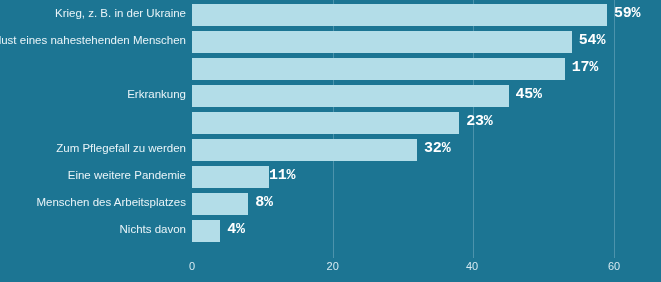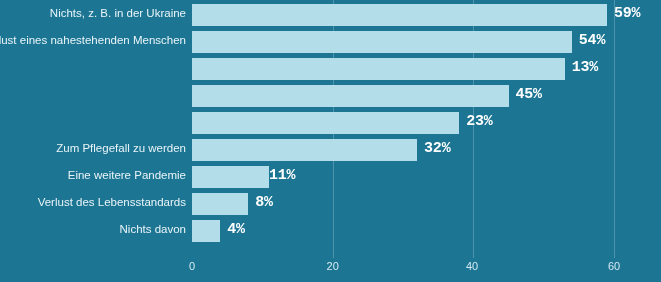--- a/index.html
+++ b/index.html
@@ -97,53 +97,54 @@
 <div id="chart-root">
 
   <div id="plot-area">
     <div id="gridlines">
         <div class="gridline" style="left: 140.667px;"></div>
         <div class="gridline" style="left: 281.333px;"></div>
         <div class="gridline" style="left: 422px;"></div>
       </div>
     <div id="rows">
         <div class="row" style="top: 2px;">
-          <div class="row-label">Nichts, z. B. in der Ukraine</div>
+          <div class="row-label">Krieg, z. B. in der Ukraine</div>
           <div class="bar" style="width: 414.967px;"></div>
           <div class="bar-value" style="left: 421.967px;">59%</div>
         </div>
         <div class="row" style="top: 29px;">
           <div class="row-label">Verlust eines nahestehenden Menschen</div>
           <div class="bar" style="width: 379.8px;"></div>
           <div class="bar-value" style="left: 386.8px;">54%</div>
         </div>
         <div class="row" style="top: 56px;">
           <div class="bar" style="width: 372.767px;"></div>
-          <div class="bar-value" style="left: 379.767px;">13%</div>
+          <div class="bar-value" style="left: 379.767px;">17%</div>
         </div>
         <div class="row" style="top: 83px;">
+          <div class="row-label">Erkrankung</div>
           <div class="bar" style="width: 316.5px;"></div>
           <div class="bar-value" style="left: 323.5px;">45%</div>
         </div>
         <div class="row" style="top: 110px;">
           <div class="bar" style="width: 267.267px;"></div>
           <div class="bar-value" style="left: 274.267px;">23%</div>
         </div>
         <div class="row" style="top: 137px;">
           <div class="row-label">Zum Pflegefall zu werden</div>
           <div class="bar" style="width: 225.067px;"></div>
           <div class="bar-value" style="left: 232.067px;">32%</div>
         </div>
         <div class="row" style="top: 164px;">
           <div class="row-label">Eine weitere Pandemie</div>
           <div class="bar" style="width: 77.3667px;"></div>
           <div class="bar-value" style="left: 77px;">11%</div>
         </div>
         <div class="row" style="top: 191px;">
-          <div class="row-label">Verlust des Lebensstandards</div>
+          <div class="row-label">Menschen des Arbeitsplatzes</div>
           <div class="bar" style="width: 56.2667px;"></div>
           <div class="bar-value" style="left: 63.2667px;">8%</div>
         </div>
         <div class="row" style="top: 218px;">
           <div class="row-label">Nichts davon</div>
           <div class="bar" style="width: 28.1333px;"></div>
           <div class="bar-value" style="left: 35.1333px;">4%</div>
         </div>
       </div>
   </div>

